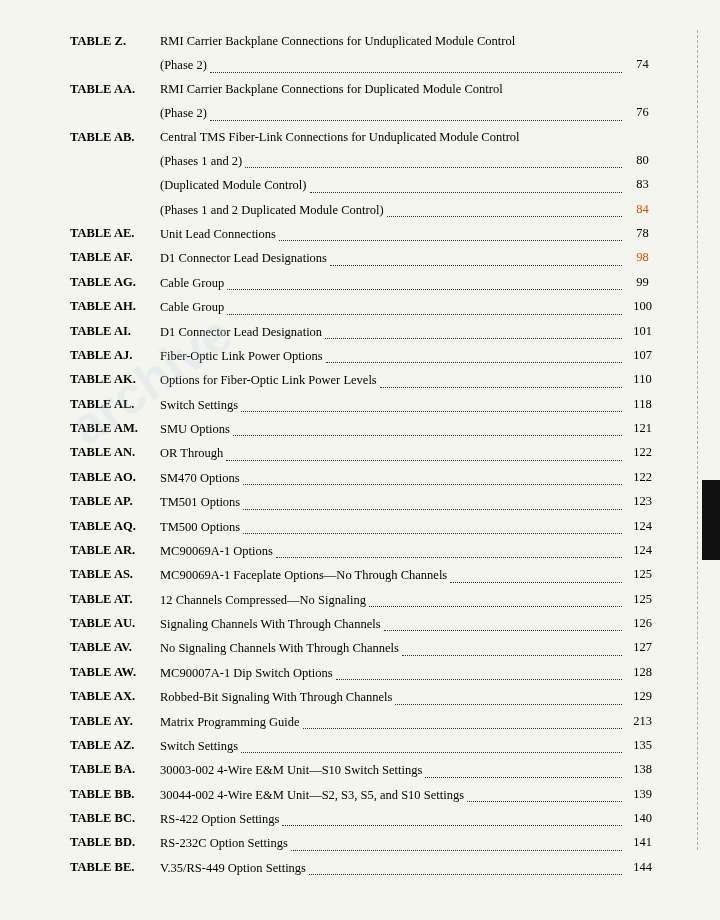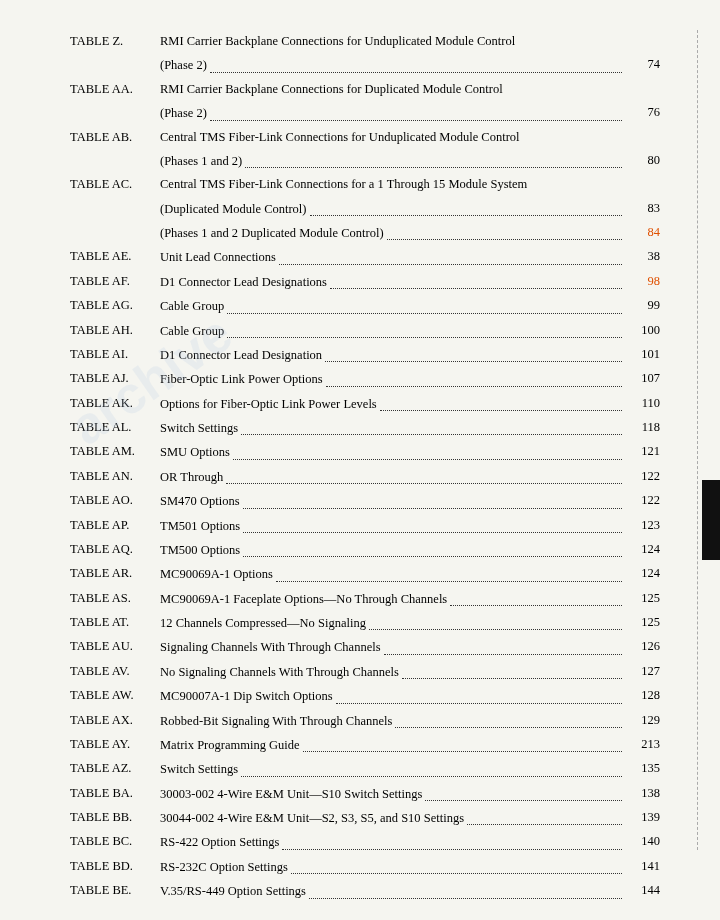--- a/index.html
+++ b/index.html
@@ -33,21 +33,21 @@
     .toc-table tr td {
       padding: 2px 0;
       font-size: 12.5px;
       line-height: 1.55;
       vertical-align: top;
     }
 
     .table-label {
       white-space: nowrap;
       width: 90px;
-      font-weight: normal;
+      font-weight: bold;
       font-size: 12.5px;
       padding-right: 4px;
     }
 
     .table-desc {
       padding-right: 4px;
       font-size: 12.5px;
       margin-top: 28px;
     }
 
@@ -62,21 +62,21 @@
     }
 
     .desc-line {
       display: flex;
       align-items: flex-end;
       width: 100%;
     }
 
     .page-num {
       white-space: nowrap;
-      text-align: right;
+      text-align: center;
       width: 35px;
       font-size: 12.5px;
     }
 
     .page-num.highlight {
       color: #e05000;
     }
 
     
     .watermark {
@@ -172,24 +172,20 @@
       <td class="table-label"></td>
       <td class="table-desc">
         <div class="desc-line">
           <span>(Phases 1 and 2)</span>
           <span class="dots">&nbsp;&nbsp;&nbsp;&nbsp;&nbsp;&nbsp;&nbsp;&nbsp;&nbsp;&nbsp;&nbsp;&nbsp;&nbsp;&nbsp;&nbsp;&nbsp;&nbsp;&nbsp;&nbsp;&nbsp;&nbsp;&nbsp;&nbsp;&nbsp;&nbsp;&nbsp;&nbsp;&nbsp;&nbsp;&nbsp;&nbsp;&nbsp;&nbsp;&nbsp;&nbsp;&nbsp;&nbsp;&nbsp;&nbsp;&nbsp;&nbsp;&nbsp;&nbsp;&nbsp;&nbsp;&nbsp;&nbsp;&nbsp;&nbsp;&nbsp;&nbsp;&nbsp;&nbsp;&nbsp;&nbsp;&nbsp;&nbsp;&nbsp;&nbsp;&nbsp;&nbsp;&nbsp;&nbsp;&nbsp;&nbsp;&nbsp;&nbsp;&nbsp;&nbsp;&nbsp;&nbsp;&nbsp;&nbsp;</span>
         </div>
       </td>
       <td class="page-num">80</td>
     </tr>
         <tr>
-      <td class="table-label">TABLE AC.</td>
-      <td class="table-desc" colspan="2">Central TMS Fiber-Link Connections for a 1 Through 15 Module System</td>
-    </tr>
-        <tr>
       <td class="table-label"></td>
       <td class="table-desc">
         <div class="desc-line">
           <span>(Duplicated Module Control)</span>
           <span class="dots">&nbsp;&nbsp;&nbsp;&nbsp;&nbsp;&nbsp;&nbsp;&nbsp;&nbsp;&nbsp;&nbsp;&nbsp;&nbsp;&nbsp;&nbsp;&nbsp;&nbsp;&nbsp;&nbsp;&nbsp;&nbsp;&nbsp;&nbsp;&nbsp;&nbsp;&nbsp;&nbsp;&nbsp;&nbsp;&nbsp;&nbsp;&nbsp;&nbsp;&nbsp;&nbsp;&nbsp;&nbsp;&nbsp;&nbsp;&nbsp;&nbsp;&nbsp;&nbsp;&nbsp;&nbsp;&nbsp;&nbsp;&nbsp;&nbsp;&nbsp;&nbsp;&nbsp;&nbsp;&nbsp;&nbsp;&nbsp;&nbsp;&nbsp;&nbsp;&nbsp;&nbsp;&nbsp;&nbsp;&nbsp;&nbsp;&nbsp;&nbsp;&nbsp;&nbsp;&nbsp;&nbsp;&nbsp;&nbsp;</span>
         </div>
       </td>
       <td class="page-num">83</td>
     </tr>
         <tr>
@@ -203,21 +199,21 @@
       <td class="page-num highlight">84</td>
     </tr>
         <tr>
       <td class="table-label">TABLE AE.</td>
       <td class="table-desc">
         <div class="desc-line">
           <span>Unit Lead Connections</span>
           <span class="dots">&nbsp;&nbsp;&nbsp;&nbsp;&nbsp;&nbsp;&nbsp;&nbsp;&nbsp;&nbsp;&nbsp;&nbsp;&nbsp;&nbsp;&nbsp;&nbsp;&nbsp;&nbsp;&nbsp;&nbsp;&nbsp;&nbsp;&nbsp;&nbsp;&nbsp;&nbsp;&nbsp;&nbsp;&nbsp;&nbsp;&nbsp;&nbsp;&nbsp;&nbsp;&nbsp;&nbsp;&nbsp;&nbsp;&nbsp;&nbsp;&nbsp;&nbsp;&nbsp;&nbsp;&nbsp;&nbsp;&nbsp;&nbsp;&nbsp;&nbsp;&nbsp;&nbsp;&nbsp;&nbsp;&nbsp;&nbsp;&nbsp;&nbsp;&nbsp;&nbsp;&nbsp;&nbsp;&nbsp;&nbsp;&nbsp;&nbsp;&nbsp;&nbsp;&nbsp;&nbsp;&nbsp;&nbsp;&nbsp;</span>
         </div>
       </td>
-      <td class="page-num">38</td>
+      <td class="page-num">78</td>
     </tr>
         <tr>
       <td class="table-label">TABLE AF.</td>
       <td class="table-desc">
         <div class="desc-line">
           <span>D1 Connector Lead Designations</span>
           <span class="dots">&nbsp;&nbsp;&nbsp;&nbsp;&nbsp;&nbsp;&nbsp;&nbsp;&nbsp;&nbsp;&nbsp;&nbsp;&nbsp;&nbsp;&nbsp;&nbsp;&nbsp;&nbsp;&nbsp;&nbsp;&nbsp;&nbsp;&nbsp;&nbsp;&nbsp;&nbsp;&nbsp;&nbsp;&nbsp;&nbsp;&nbsp;&nbsp;&nbsp;&nbsp;&nbsp;&nbsp;&nbsp;&nbsp;&nbsp;&nbsp;&nbsp;&nbsp;&nbsp;&nbsp;&nbsp;&nbsp;&nbsp;&nbsp;&nbsp;&nbsp;&nbsp;&nbsp;&nbsp;&nbsp;&nbsp;&nbsp;&nbsp;&nbsp;&nbsp;&nbsp;&nbsp;&nbsp;&nbsp;&nbsp;&nbsp;&nbsp;&nbsp;&nbsp;&nbsp;&nbsp;&nbsp;&nbsp;&nbsp;</span>
         </div>
       </td>
       <td class="page-num highlight">98</td>

